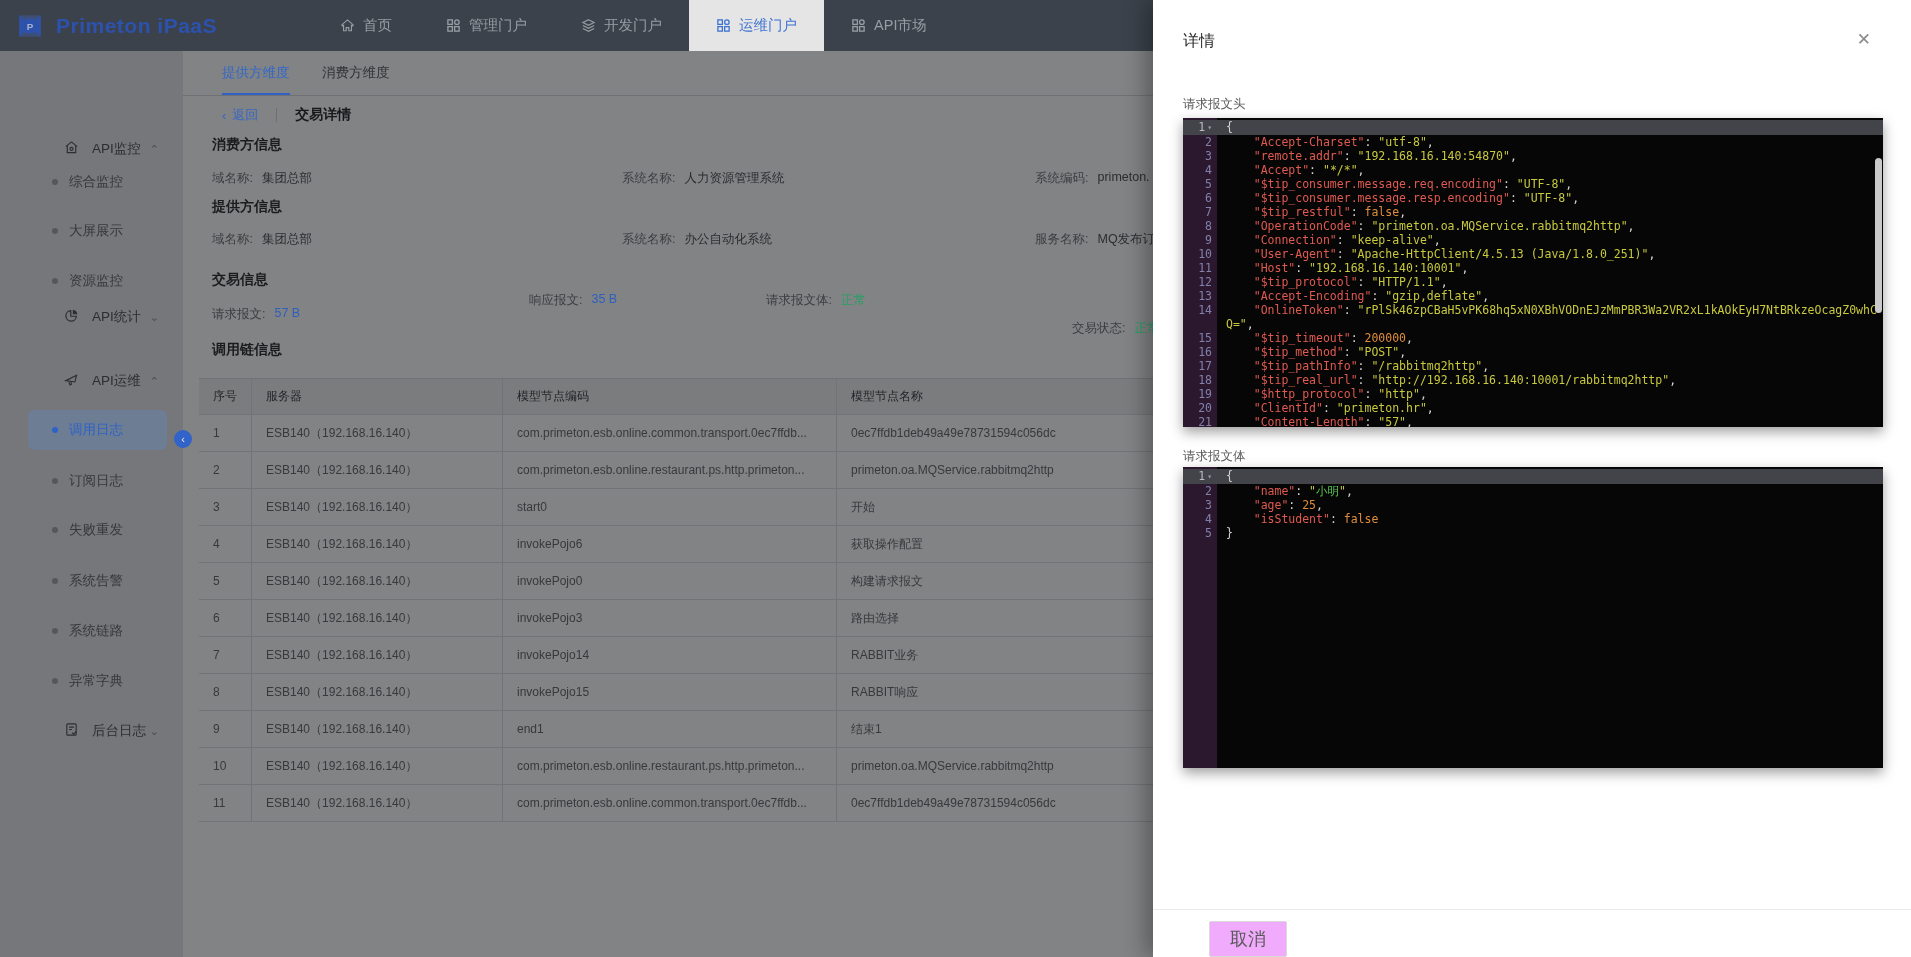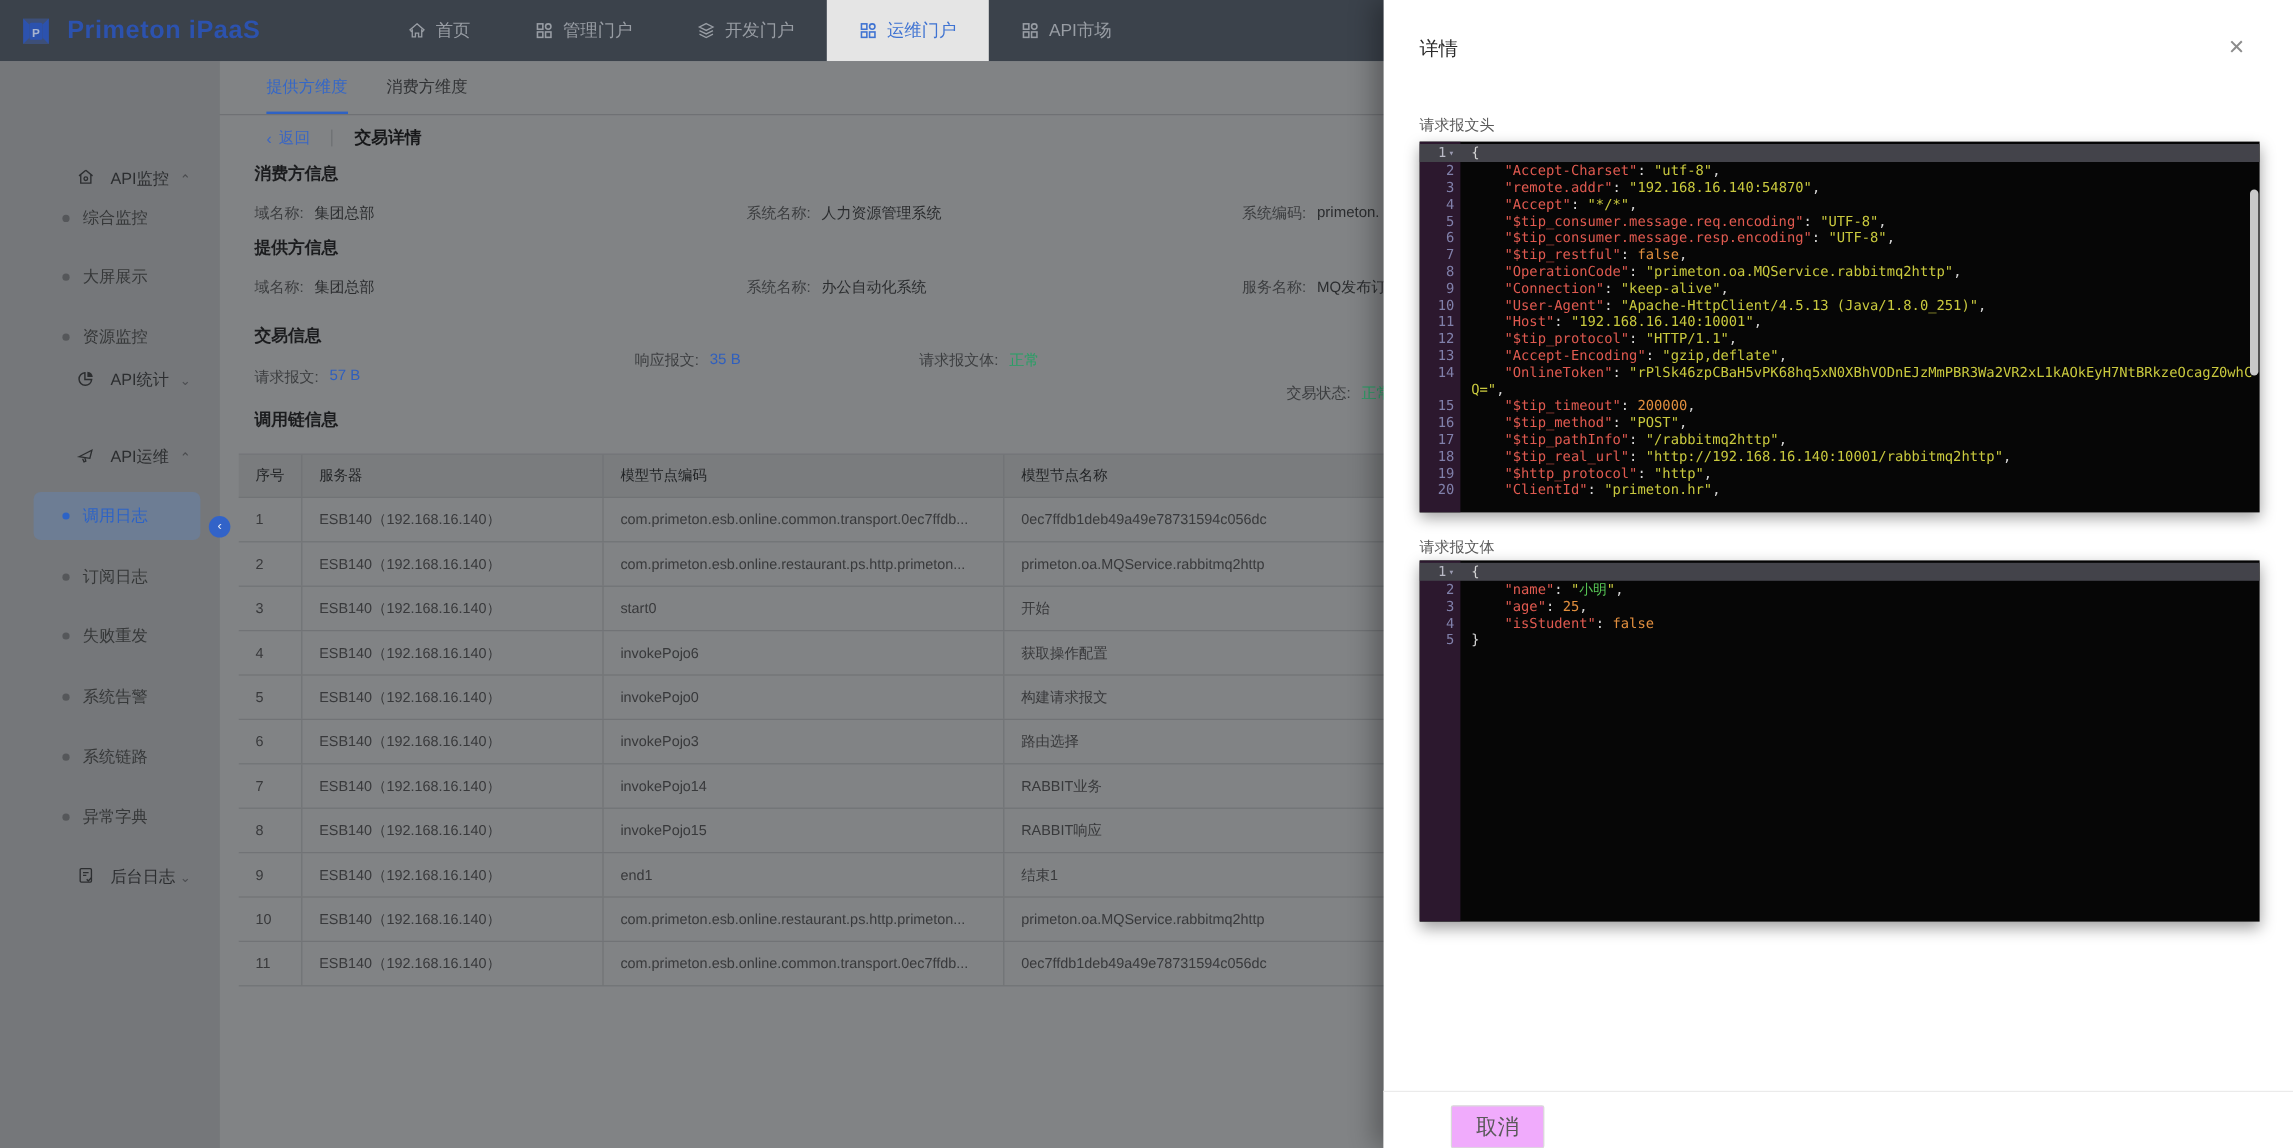--- a/index.html
+++ b/index.html
@@ -465,20 +465,24 @@
             <div class="code">    <span class="t-k">"$tip_real_url"</span><span class="t-p">: </span><span class="t-s">"http://192.168.16.140:10001/rabbitmq2http"</span><span class="t-p">,</span></div>
           </div>
           <div class="cline">
             <div class="gut">19</div>
             <div class="code">    <span class="t-k">"$http_protocol"</span><span class="t-p">: </span><span class="t-s">"http"</span><span class="t-p">,</span></div>
           </div>
           <div class="cline">
             <div class="gut">20</div>
             <div class="code">    <span class="t-k">"ClientId"</span><span class="t-p">: </span><span class="t-s">"primeton.hr"</span><span class="t-p">,</span></div>
           </div>
+          <div class="cline">
+            <div class="gut">21</div>
+            <div class="code">    <span class="t-k">"Content-Length"</span><span class="t-p">: </span><span class="t-s">"57"</span><span class="t-p">,</span></div>
+          </div>
         </div>
       <div class="sb"></div>
     </div>
 
     <div class="d-label" style="top:448px;">请求报文体</div>
     <div class="editor" style="top:467px;height:301px;" id="editor-body">
       <div class="gfill"></div>
       <div id="editor-body-lines" style="position:relative;">
           <div class="cline active">
             <div class="gut">1<span class="fold">▾</span></div>

